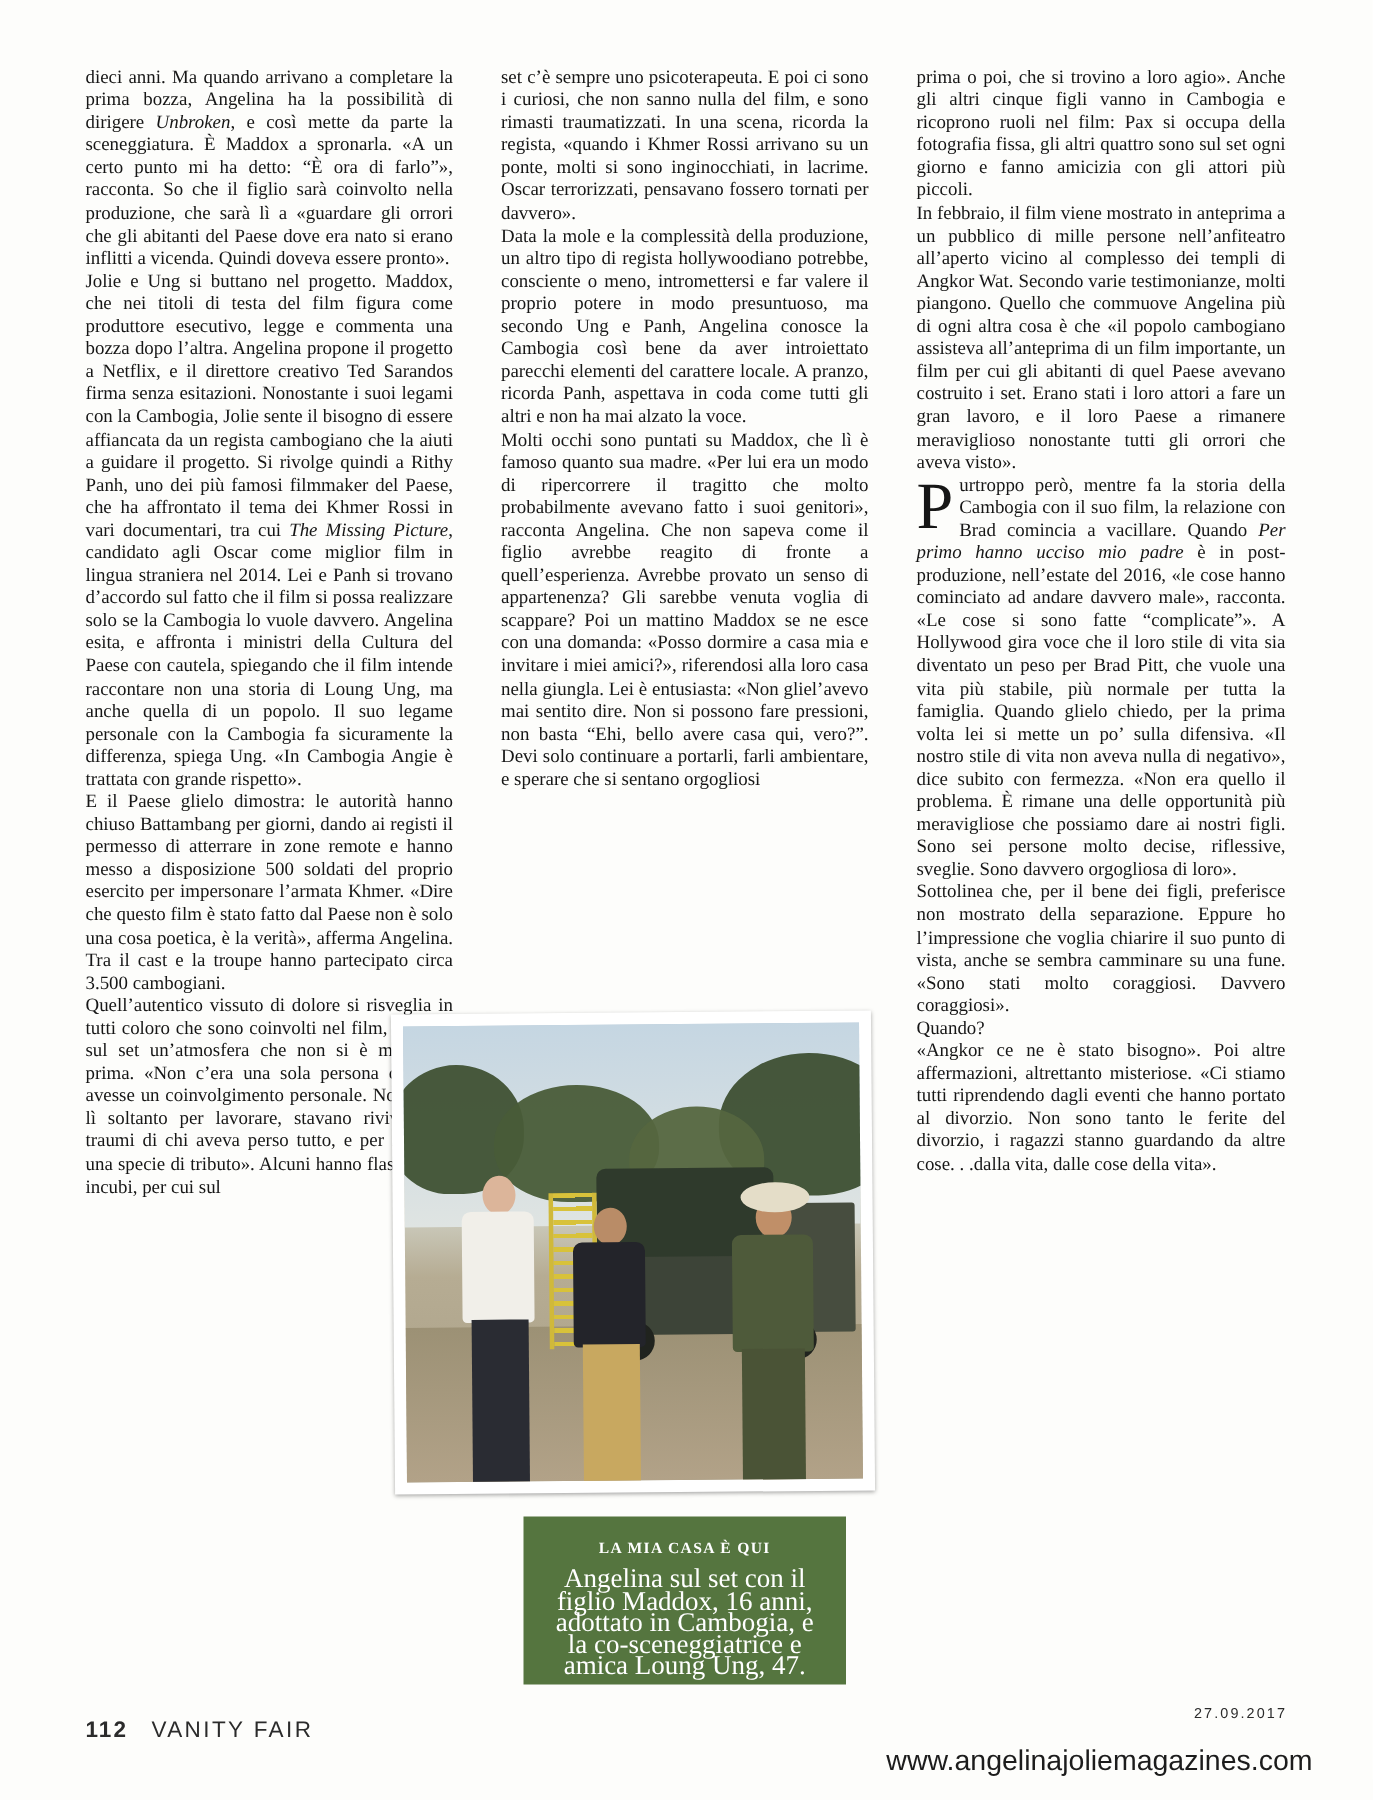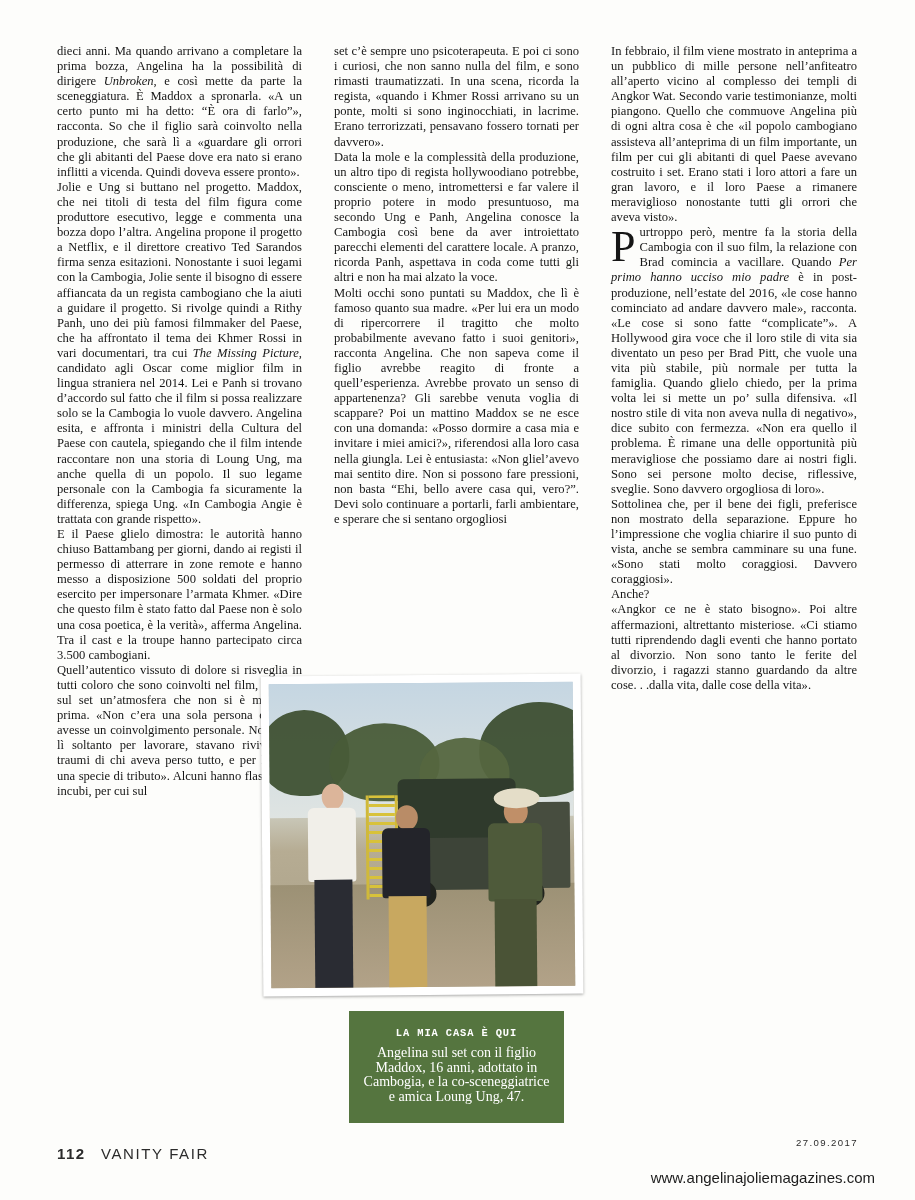--- a/index.html
+++ b/index.html
@@ -132,28 +132,28 @@
     top: 1011px;
     width: 215px;
     height: 112px;
     background: #55753f;
     color: #ffffff;
     text-align: center;
     box-sizing: border-box;
     padding: 16px 14px 10px 14px;
   }
   .caption-title {
-    font-family: Liberation Mono, monospace;
+    font-family: Liberation Serif, serif;
     font-size: 10.4px;
     letter-spacing: 0.9px;
     font-weight: bold;
     margin-bottom: 7px;
   }
   .caption-text {
-    font-size: 14px;
+    font-size: 18px;
     line-height: 14.6px;
   }
 
   
   .footer {
     position: absolute;
     left: 57px;
     bottom: 38px;
     font-family: "Liberation Sans", sans-serif;
     font-size: 15px;
@@ -174,50 +174,51 @@
     font-family: "Liberation Sans", sans-serif;
     font-size: 9.6px;
     letter-spacing: 1.4px;
     color: #2b2b2b;
   }
   .watermark {
     position: absolute;
     right: 40px;
     bottom: 14px;
     font-family: "Liberation Sans", sans-serif;
-    font-size: 15px;
+    font-size: 19px;
     color: #1c1c1c;
     letter-spacing: 0px;
   }
 </style>
 </head>
 <body>
 
 <div class="page">
 
   <div class="cols">
 
     <div class="col col1">
       <p>dieci anni. Ma quando arrivano a completare la prima bozza, Angelina ha la possibilità di dirigere <i>Unbroken</i>, e così mette da parte la sceneggiatura. È Maddox a spronarla. «A un certo punto mi ha detto: “È ora di farlo”», racconta. So che il figlio sarà coinvolto nella produzione, che sarà lì a «guardare gli orrori che gli abitanti del Paese dove era nato si erano inflitti a vicenda. Quindi doveva essere pronto».</p>
       <p>Jolie e Ung si buttano nel progetto. Maddox, che nei titoli di testa del film figura come produttore esecutivo, legge e commenta una bozza dopo l’altra. Angelina propone il progetto a Netflix, e il direttore creativo Ted Sarandos firma senza esitazioni. Nonostante i suoi legami con la Cambogia, Jolie sente il bisogno di essere affiancata da un regista cambogiano che la aiuti a guidare il progetto. Si rivolge quindi a Rithy Panh, uno dei più famosi filmmaker del Paese, che ha affrontato il tema dei Khmer Rossi in vari documentari, tra cui <i>The Missing Picture</i>, candidato agli Oscar come miglior film in lingua straniera nel 2014. Lei e Panh si trovano d’accordo sul fatto che il film si possa realizzare solo se la Cambogia lo vuole davvero. Angelina esita, e affronta i ministri della Cultura del Paese con cautela, spiegando che il film intende raccontare non una storia di Loung Ung, ma anche quella di un popolo. Il suo legame personale con la Cambogia fa sicuramente la differenza, spiega Ung. «In Cambogia Angie è trattata con grande rispetto».</p>
       <p>E il Paese glielo dimostra: le autorità hanno chiuso Battambang per giorni, dando ai registi il permesso di atterrare in zone remote e hanno messo a disposizione 500 soldati del proprio esercito per impersonare l’armata Khmer. «Dire che questo film è stato fatto dal Paese non è solo una cosa poetica, è la verità», afferma Angelina. Tra il cast e la troupe hanno partecipato circa 3.500 cambogiani.</p>
       <p>Quell’autentico vissuto di dolore si risveglia in tutti coloro che sono coinvolti nel film, creando sul set un’atmosfera che non si è mai vista prima. «Non c’era una sola persona che non avesse un coinvolgimento personale. Non erano lì soltanto per lavorare, stavano rivivendo i traumi di chi aveva perso tutto, e per loro era una specie di tributo». Alcuni hanno flashback e incubi, per cui sul</p>
     </div>
 
     <div class="col col2">
-      <p>set c’è sempre uno psicoterapeuta. E poi ci sono i curiosi, che non sanno nulla del film, e sono rimasti traumatizzati. In una scena, ricorda la regista, «quando i Khmer Rossi arrivano su un ponte, molti si sono inginocchiati, in lacrime. Erano terrorizzati, pensavano fossero tornati per davvero».</p>
+      <p>set c’è sempre uno psicoterapeuta. E poi ci sono i curiosi, che non sanno nulla del film, e sono rimasti traumatizzati. In una scena, ricorda la regista, «quando i Khmer Rossi arrivano su un ponte, molti si sono inginocchiati, in lacrime. Oscar terrorizzati, pensavano fossero tornati per davvero».</p>
       <p>Data la mole e la complessità della produzione, un altro tipo di regista hollywoodiano potrebbe, consciente o meno, intromettersi e far valere il proprio potere in modo presuntuoso, ma secondo Ung e Panh, Angelina conosce la Cambogia così bene da aver introiettato parecchi elementi del carattere locale. A pranzo, ricorda Panh, aspettava in coda come tutti gli altri e non ha mai alzato la voce.</p>
       <p>Molti occhi sono puntati su Maddox, che lì è famoso quanto sua madre. «Per lui era un modo di ripercorrere il tragitto che molto probabilmente avevano fatto i suoi genitori», racconta Angelina. Che non sapeva come il figlio avrebbe reagito di fronte a quell’esperienza. Avrebbe provato un senso di appartenenza? Gli sarebbe venuta voglia di scappare? Poi un mattino Maddox se ne esce con una domanda: «Posso dormire a casa mia e invitare i miei amici?», riferendosi alla loro casa nella giungla. Lei è entusiasta: «Non gliel’avevo mai sentito dire. Non si possono fare pressioni, non basta “Ehi, bello avere casa qui, vero?”. Devi solo continuare a portarli, farli ambientare, e sperare che si sentano orgogliosi</p>
     </div>
 
     <div class="col col3">
+      <p>prima o poi, che si trovino a loro agio». Anche gli altri cinque figli vanno in Cambogia e ricoprono ruoli nel film: Pax si occupa della fotografia fissa, gli altri quattro sono sul set ogni giorno e fanno amicizia con gli attori più piccoli.</p>
       <p>In febbraio, il film viene mostrato in anteprima a un pubblico di mille persone nell’anfiteatro all’aperto vicino al complesso dei templi di Angkor Wat. Secondo varie testimonianze, molti piangono. Quello che commuove Angelina più di ogni altra cosa è che «il popolo cambogiano assisteva all’anteprima di un film importante, un film per cui gli abitanti di quel Paese avevano costruito i set. Erano stati i loro attori a fare un gran lavoro, e il loro Paese a rimanere meraviglioso nonostante tutti gli orrori che aveva visto».</p>
       <p class="dropcap-par"><span class="dropcap">P</span><span>urtroppo però, mentre fa la storia della Cambogia con il suo film, la relazione con Brad comincia a vacillare. Quando <i>Per primo hanno ucciso mio padre</i> è in post-produzione, nell’estate del 2016, «le cose hanno cominciato ad andare davvero male», racconta. «Le cose si sono fatte “complicate”». A Hollywood gira voce che il loro stile di vita sia diventato un peso per Brad Pitt, che vuole una vita più stabile, più normale per tutta la famiglia. Quando glielo chiedo, per la prima volta lei si mette un po’ sulla difensiva. «Il nostro stile di vita non aveva nulla di negativo», dice subito con fermezza. «Non era quello il problema. È rimane una delle opportunità più meravigliose che possiamo dare ai nostri figli. Sono sei persone molto decise, riflessive, sveglie. Sono davvero orgogliosa di loro».</span></p>
       <p>Sottolinea che, per il bene dei figli, preferisce non mostrato della separazione. Eppure ho l’impressione che voglia chiarire il suo punto di vista, anche se sembra camminare su una fune. «Sono stati molto coraggiosi. Davvero coraggiosi».</p>
-      <p>Anche?</p>
+      <p>Quando?</p>
       <p>«Angkor ce ne è stato bisogno». Poi altre affermazioni, altrettanto misteriose. «Ci stiamo tutti riprendendo dagli eventi che hanno portato al divorzio. Non sono tanto le ferite del divorzio, i ragazzi stanno guardando da altre cose. . .dalla vita, dalle cose della vita».</p>
     </div>
 
   </div>
 
   <div class="photo-wrap">
     <div class="photo">
       <div class="sky"></div>
       <div class="tree" style="left:-10px; top:26px; width:90px; height:86px; background:#3f5133;"></div>
       <div class="tree" style="left:60px; top:40px; width:110px; height:78px; background:#495c38;"></div>

